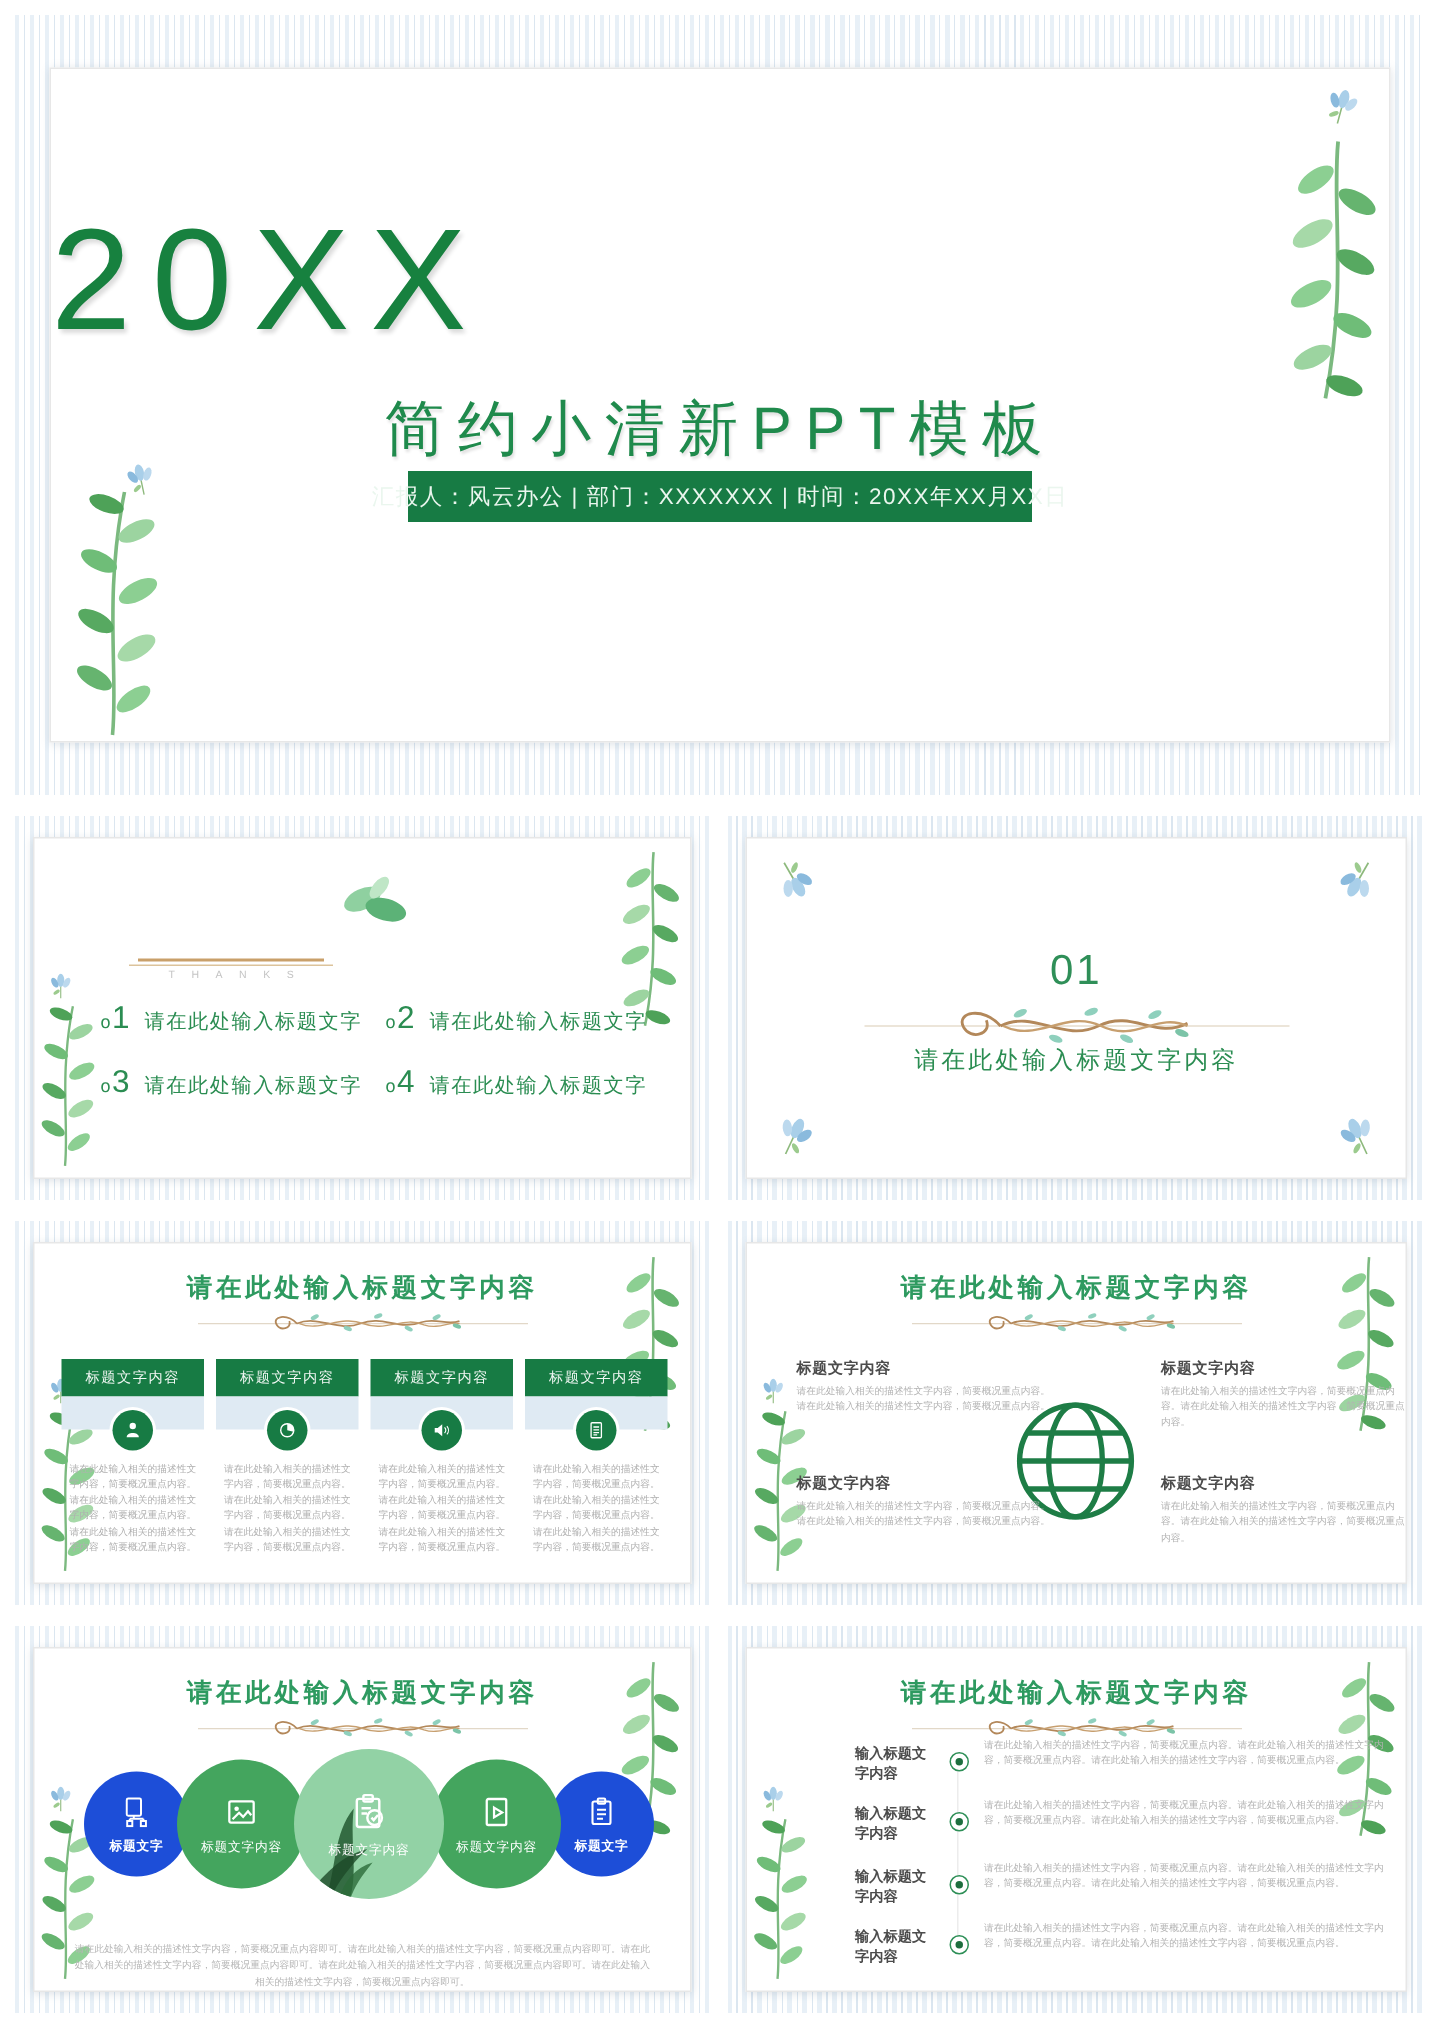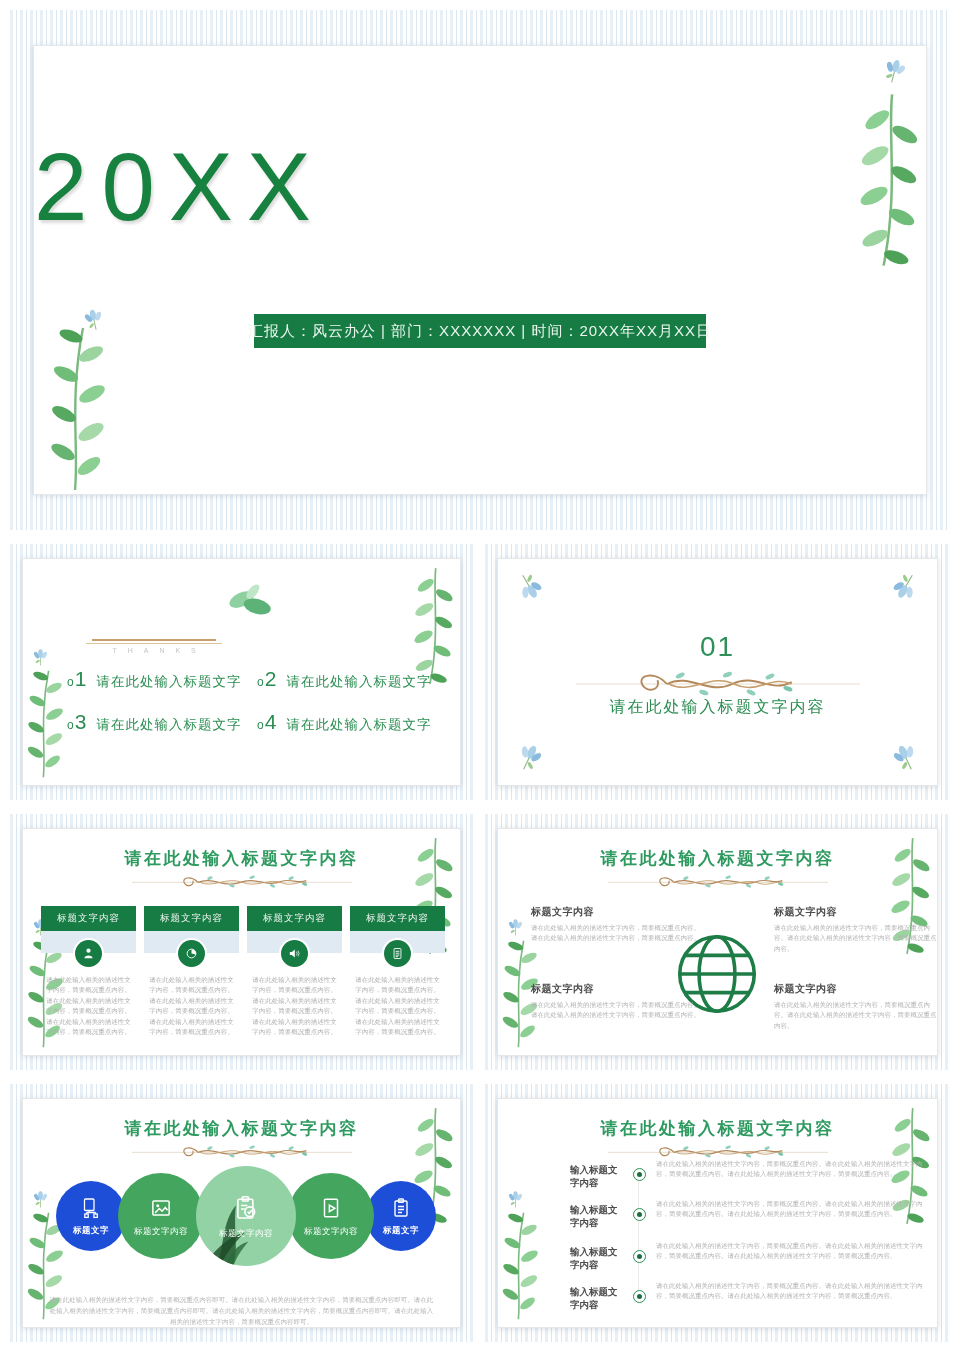--- a/index.html
+++ b/index.html
@@ -23,21 +23,21 @@
   .small .card{inset:14px 12px;}
 
   
   .cover-title{position:absolute;top:86px;left:0;right:0;text-align:left;
     font-size:96px;letter-spacing:14px;color:#17813f;font-weight:400;
     text-shadow:2px 3px 3px rgba(0,0,0,.14);}
   .cover-subtitle{position:absolute;top:212px;left:0;right:0;text-align:center;
     font-size:40px;letter-spacing:9px;color:#1f8a4c;font-weight:400;
     text-shadow:1px 2px 2px rgba(0,0,0,.12);}
   .cover-banner{position:absolute;top:268px;left:50%;transform:translateX(-50%);
-    width:452px;height:34px;background:#177b44;color:#eaf6ee;
+    width:416px;height:34px;background:#177b44;color:#eaf6ee;
     display:flex;align-items:center;justify-content:center;
     font-size:15px;letter-spacing:1px;white-space:nowrap;}
 
   
   .slide-title{position:absolute;top:18px;left:0;right:0;text-align:center;
     font-size:17px;letter-spacing:2.5px;color:#2e9a60;font-weight:700;}
   .vine-wrap{position:absolute;top:43px;left:50%;transform:translateX(-50%);}
 
   
   .toc-title{position:absolute;top:36px;left:0;width:60%;text-align:center;
@@ -257,20 +257,21 @@
       <svg class="deco br-tr" viewBox="0 0 70 170">
           <use href="#branch"></use>
         </svg>
       <svg class="deco fl-bl" viewBox="0 0 48 48">
           <use href="#flower"></use>
         </svg>
       <svg class="deco br-bl" viewBox="0 0 70 170">
           <use href="#branch"></use>
         </svg>
       <div class="cover-title">20XX</div>
+      <div class="cover-subtitle">简约小清新PPT模板</div>
       <div class="cover-banner">
         <span>汇报人：风云办公  |  部门：XXXXXXX  |  时间：20XX年XX月XX日</span>
       </div>
     </div>
   </section>
 
   <section class="slide small s-r2l">
     <div class="card">
       <svg class="deco br-tr" viewBox="0 0 70 170">
           <use href="#branch"></use>

